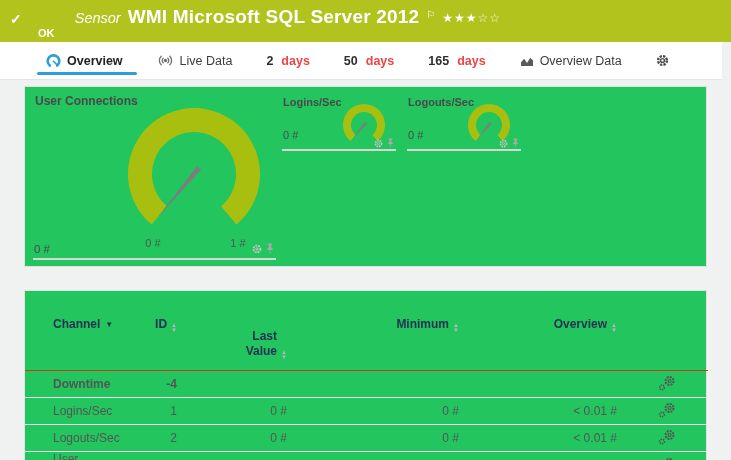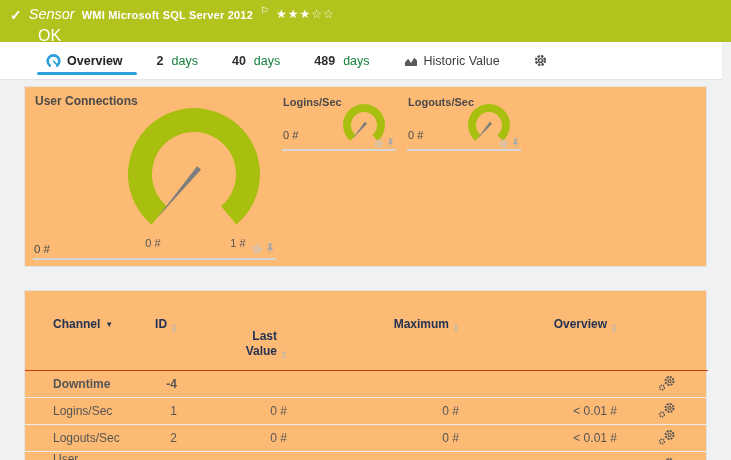--- a/index.html
+++ b/index.html
@@ -3,38 +3,38 @@
 <meta charset="utf-8">
 <style>
   * { margin:0; padding:0; box-sizing:border-box; }
   html,body { width:731px; height:460px; overflow:hidden; }
   body { font-family:"Liberation Sans", sans-serif; background:#f0f1f1; position:relative; font-size:12px; color:#555; }
 
   
   .hdr { position:absolute; left:0; top:0; width:731px; height:42px; background:#b2c31e; color:#fff; }
   .hdr-line { position:absolute; left:10px; top:6px; display:flex; align-items:baseline; gap:7px; white-space:nowrap; }
   .hdr-check { font-size:14px; font-weight:bold; position:relative; top:1px; }
-  .hdr-kind { font-style:italic; font-size:14.5px; }
-  .hdr-title { font-weight:bold; font-size:11px; letter-spacing:.2px;text-align:right; }
+  .hdr-kind { font-style:italic; font-size:14.5px;margin-left:46px; }
+  .hdr-title { font-weight:bold; font-size:19px; letter-spacing:.2px;text-align:right; }
   .hdr-flag { font-size:10px; position:relative; top:-5px; }
   .hdr-stars { font-size:12px; letter-spacing:1px; position:relative; top:-1px; }
   .hdr-stars .empty { opacity:.85; }
-  .hdr-status { position:absolute; left:38px; top:27px; font-size:16px; font-weight:normal; }
+  .hdr-status { position:absolute; left:38px; top:27px; font-size:11px; font-weight:bold; }
 
   
   .tabs { position:absolute; left:0; top:42px; width:722px; height:38px; background:#fff; border-bottom:1px solid #e4e4e4; display:flex; align-items:center; padding-left:46px; gap:34px; }
   .tab { position:relative; height:38px; display:flex; align-items:center; gap:6px; font-size:12.5px; color:#3c3c3c; cursor:pointer; white-space:nowrap; }
   .tab .num { font-weight:bold; color:#2e2e2e; margin-right:2px; }
-  .tab .suffix { color:#15803d; }
+  .tab .suffix { color:#ef4444;font-weight:bold; }
   .tab.active { font-weight:bold; color:#222; }
   .tab.active::after { content:""; position:absolute; left:-9px; right:-14px; bottom:5px; height:3px; border-radius:2px; background:#2b9fd9; }
   .tab svg { flex:0 0 auto; }
 
   
-  .card { position:absolute; left:24px; width:683px; background:#fdba74; border:1px solid #e2e2e2; }
+  .card { position:absolute; left:24px; width:683px; background:#22c55e; border:1px solid #e2e2e2; }
   .card1 { top:86px; height:181px; }
   .card2 { top:290px; height:182px; }
 
   .blk-title { position:absolute; font-size:12px; font-weight:bold; color:#4a4a4a; }
   .blk-value { position:absolute; font-size:11.5px; color:#4a4a4a; }
   .scale-lbl { position:absolute; width:40px; text-align:center; font-size:11px; color:#555; }
   .baseline { position:absolute; height:2px; background:#d6d6d6; }
   .corner-icons { position:absolute; display:flex; gap:4px; align-items:flex-start; }
 
   
@@ -72,36 +72,43 @@
 
 <div class="tabs">
   <div class="tab active">
     <svg width="15" height="14" viewBox="0 0 15 14">
       <path d="M 3.8 11.6 A 5.8 5.8 0 1 1 11.2 11.6" fill="none" stroke="#2b9fd9" stroke-width="2.6" stroke-linecap="round"></path>
       <line x1="7.5" y1="7.2" x2="10.6" y2="10.4" stroke="#2b9fd9" stroke-width="1.6" stroke-linecap="round"></line>
     </svg>
     <span>Overview</span>
   </div>
   <div class="tab">
+    <svg width="17" height="13" viewBox="0 0 17 13">
+      <circle cx="8.5" cy="6.5" r="1.7" fill="#6e6e6e"></circle>
+      <path d="M 6.2 4.2 A 3.2 3.2 0 0 0 6.2 8.8 M 4.2 2.2 A 6 6 0 0 0 4.2 10.8 M 10.8 4.2 A 3.2 3.2 0 0 1 10.8 8.8 M 12.8 2.2 A 6 6 0 0 1 12.8 10.8" fill="none" stroke="#6e6e6e" stroke-width="1.3" stroke-linecap="round"></path>
+    </svg>
+    <span>Live Data</span>
+  </div>
+  <div class="tab">
     <span class="num">2</span>
       <span class="suffix">days</span>
   </div>
   <div class="tab">
-    <span class="num">40</span>
+    <span class="num">50</span>
       <span class="suffix">days</span>
   </div>
   <div class="tab">
-    <span class="num">489</span>
+    <span class="num">165</span>
       <span class="suffix">days</span>
   </div>
   <div class="tab">
     <svg width="14" height="12" viewBox="0 0 14 12">
       <path d="M1 11 L1 7.2 L4.2 3.8 L7 8 L10.2 2.8 L13 5.6 L13 11 Z" fill="#5a5a5a"></path>
     </svg>
-    <span>Historic Value</span>
+    <span>Overview Data</span>
   </div>
   <div class="tab">
     <svg width="13" height="13" viewBox="0 0 13 13">
       <circle cx="6.5" cy="6.5" r="4.4" fill="none" stroke="#4a4a4a" stroke-width="2.4" stroke-dasharray="2.3 1.15"></circle>
       <circle cx="6.5" cy="6.5" r="1.9" fill="none" stroke="#4a4a4a" stroke-width="1.4"></circle>
     </svg>
 
   </div>
 </div>
 
@@ -184,21 +191,21 @@
         <col class="c-last">
         <col class="c-min">
         <col class="c-max">
         <col class="c-set">
     </colgroup>
     <thead>
       <tr>
         <th class="c-channel"><span>Channel</span><span class="sort-down"></span></th>
         <th><span>ID</span><span class="sort-pair"></span></th>
         <th><span class="wrap-head">Last Value</span><span class="sort-pair"></span></th>
-        <th><span>Maximum</span><span class="sort-pair"></span></th>
+        <th><span>Minimum</span><span class="sort-pair"></span></th>
         <th><span>Overview</span><span class="sort-pair"></span></th>
         <th class="c-set"></th>
       </tr>
     </thead>
     <tbody>
       <tr>
         <td class="c-channel">Downtime</td>
         <td>-4</td>
         <td></td>
         <td></td>

